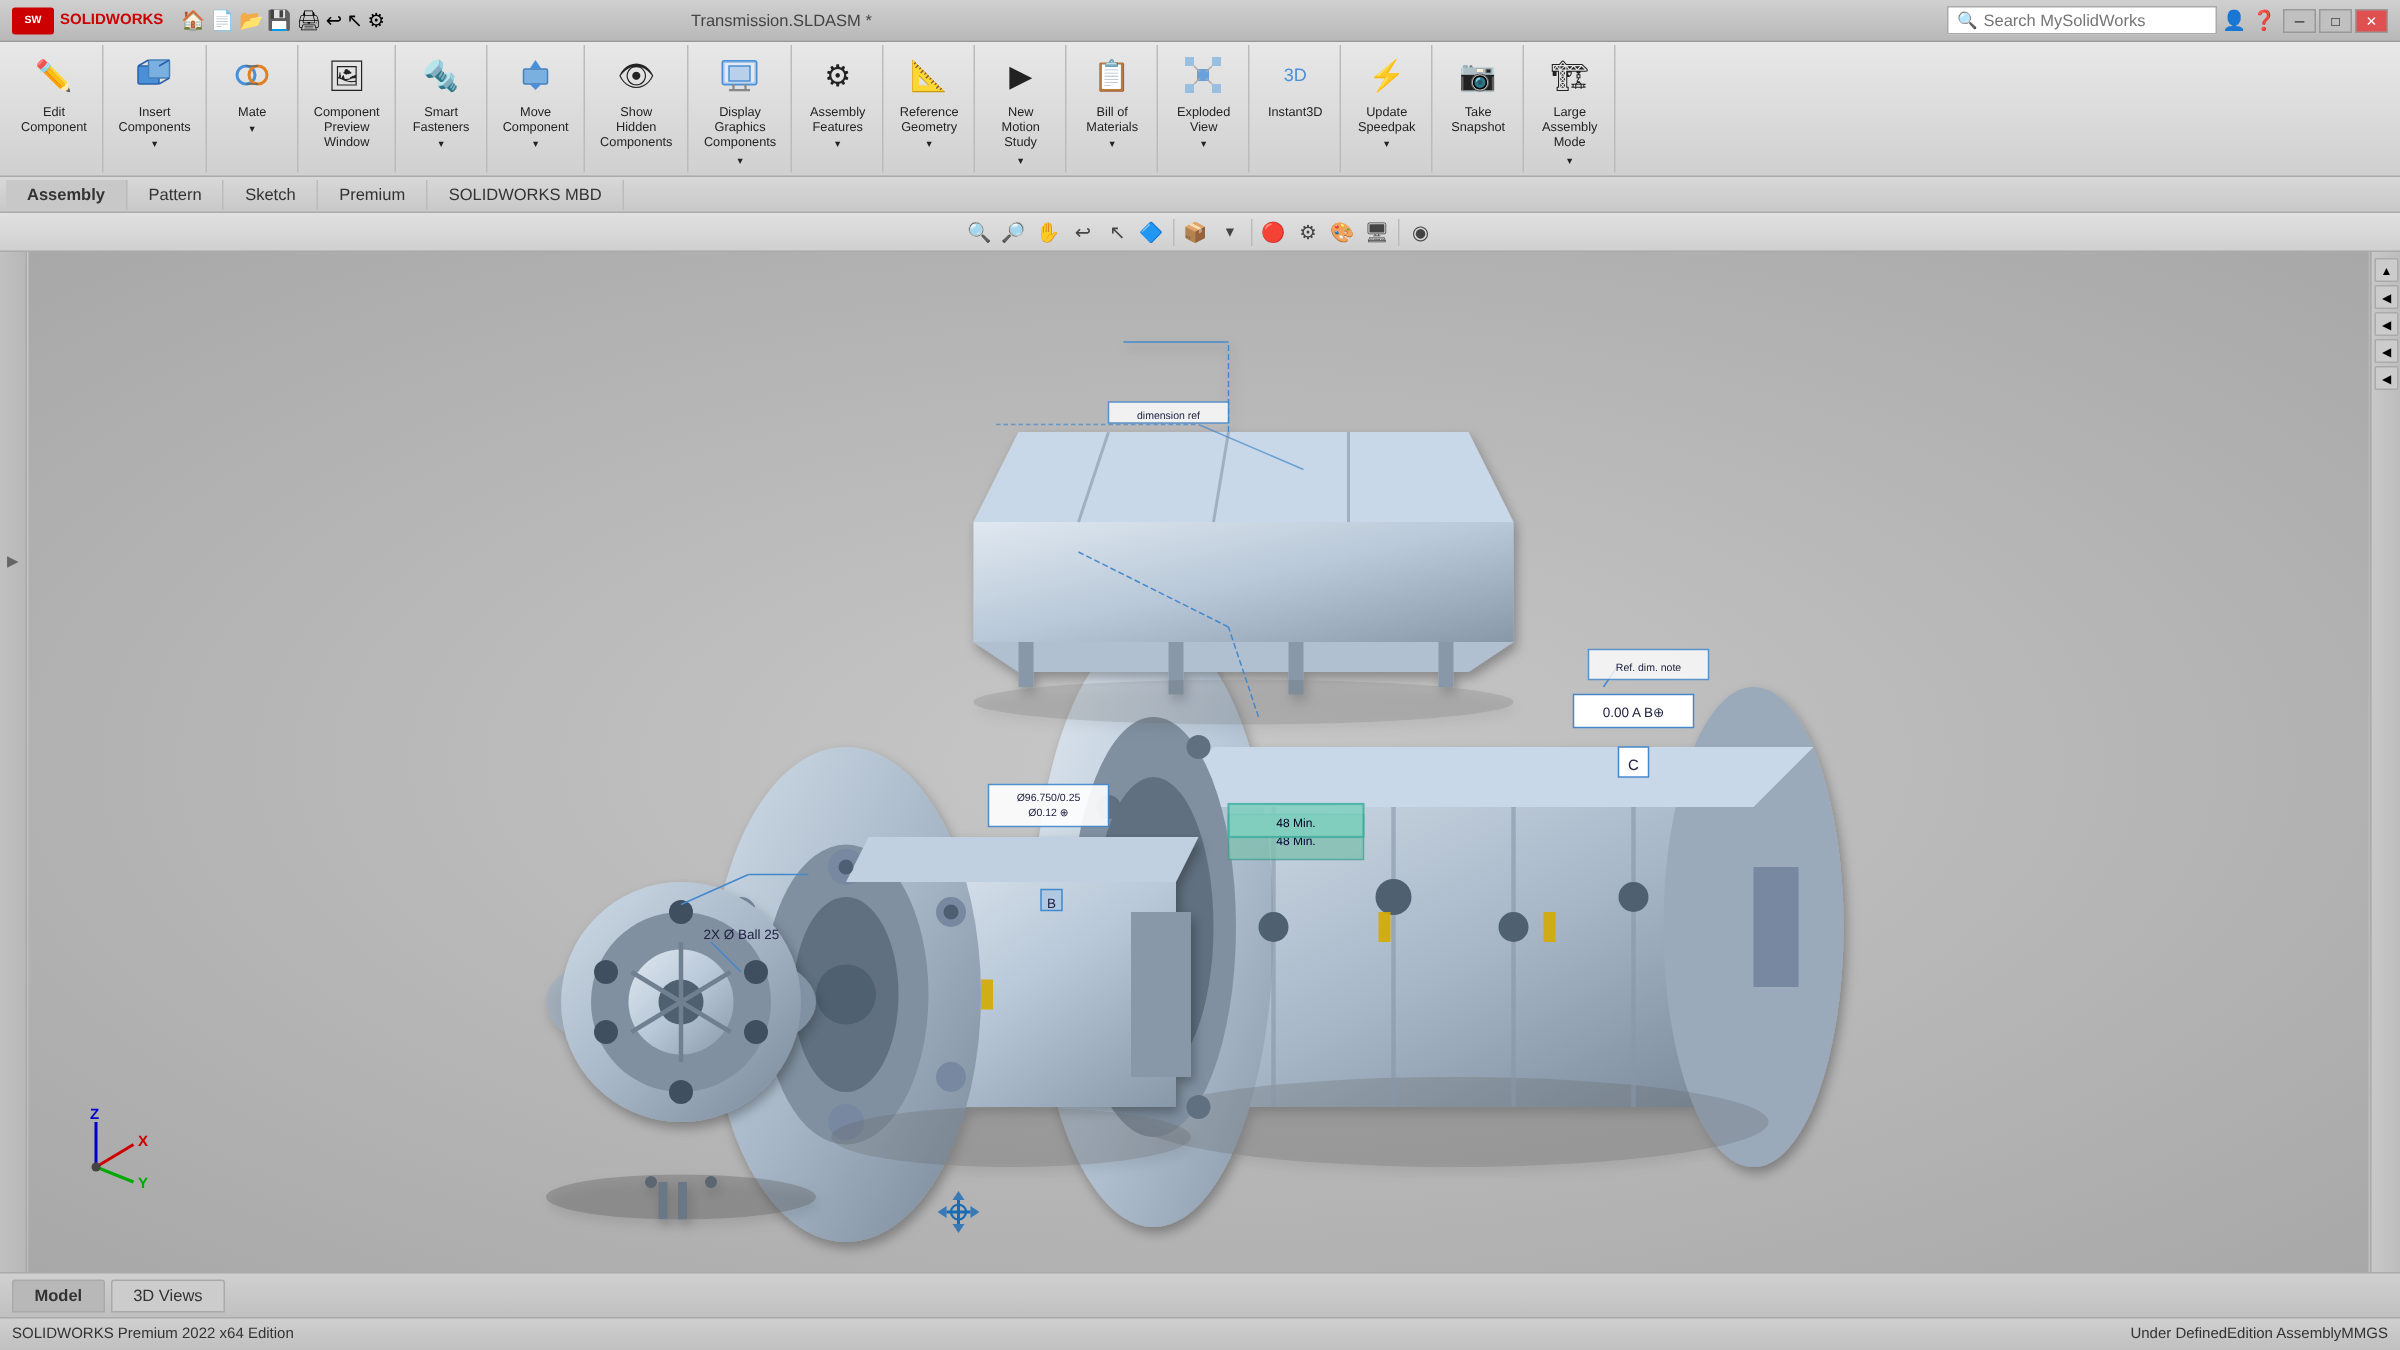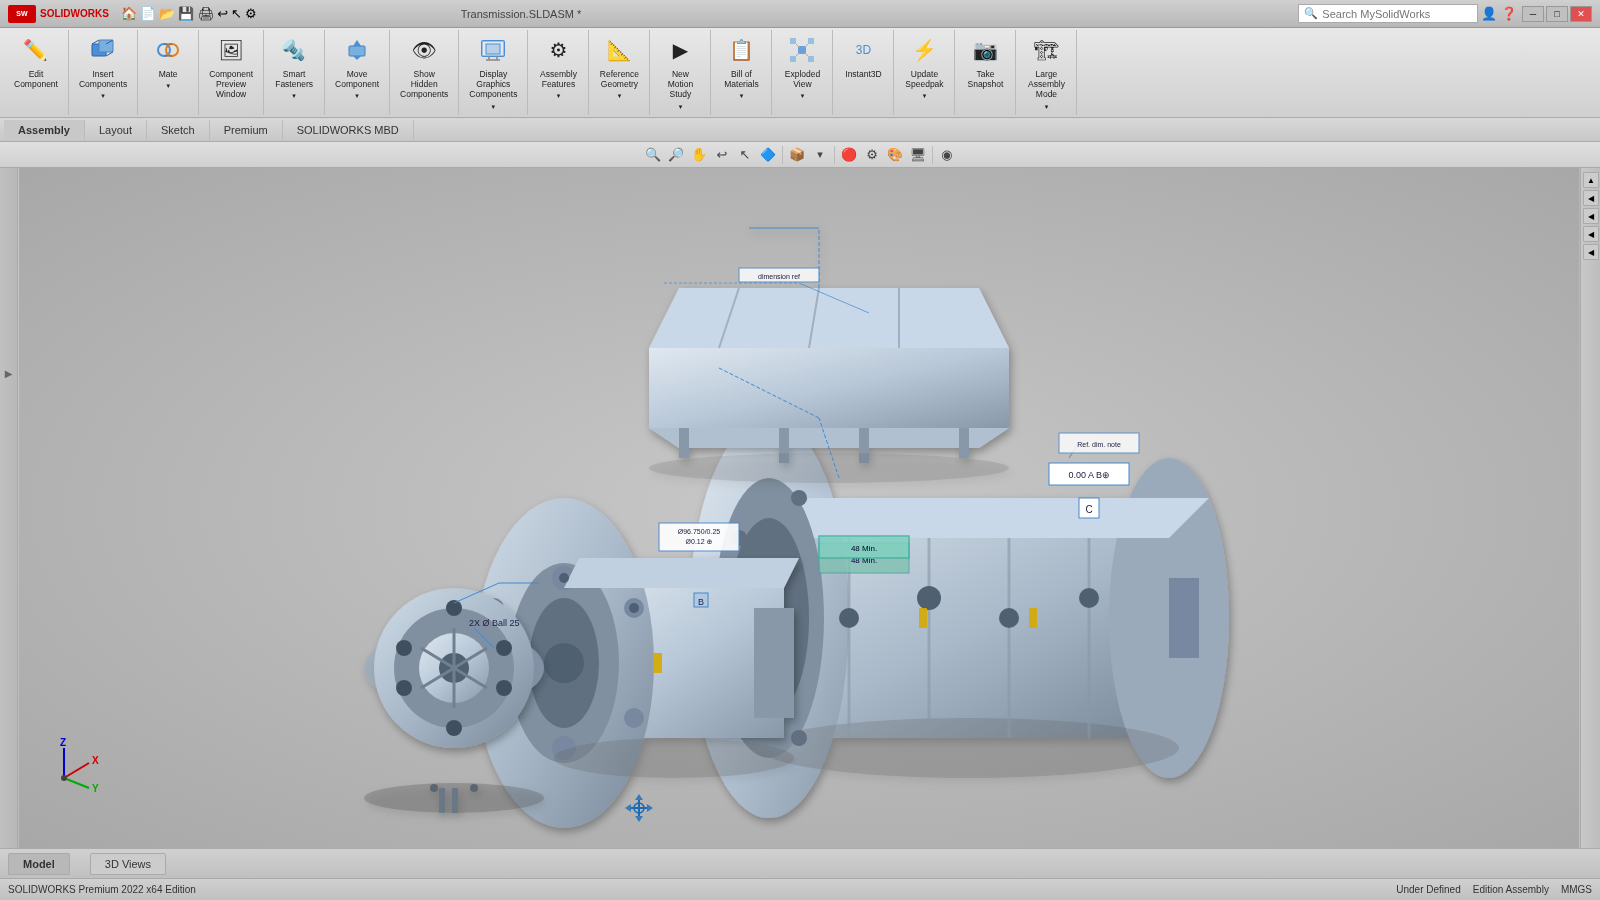--- a/index.html
+++ b/index.html
@@ -92,27 +92,27 @@
       display: flex; align-items: center; justify-content: center; cursor: pointer; border-radius: 1px;
     }
 
     
     #statusbar {
       display: flex; align-items: center; justify-content: space-between;
       background: linear-gradient(to bottom, #d0d0d0, #c0c0c0);
       border-top: 1px solid #aaa; height: 22px; padding: 0 8px; font-size: 10px; color: #333;
     }
     #statusbar .left { display: flex; gap: 12px; }
-    #statusbar .right { display: flex; gap: 12px; }
+    #statusbar .right { display: flex; }
 
     
     #bottom-tabbar {
       display: flex; align-items: center;
       background: linear-gradient(to bottom, #d0d0d0, #c0c0c0);
-      border-top: 1px solid #aaa; height: 30px; padding-left: 8px; gap: 20px;
+      border-top: 1px solid #aaa; height: 30px; padding-left: 8px; gap: 4px;
     }
     .btab {
       padding: 4px 14px; font-size: 11px; cursor: pointer; border: 1px solid #aaa;
       background: #ccc; border-radius: 2px 2px 0 0; color: #333;
     }
     .btab.active { background: #b8b8b8; font-weight: bold; }
 
     
     .section-label {
       font-size: 8px; color: #555; text-align: center; margin-top: 2px;
@@ -369,21 +369,21 @@
         <div class="icon-box">🏗</div>
         <div class="lbl">Large<br>Assembly<br>Mode</div>
         <span style="font-size:7px;">▾</span>
       </div>
     </div>
   </div>
 </div>
 
 <div id="tabbar">
   <div class="tab active">Assembly</div>
-  <div class="tab">Layout</div>
+  <div class="tab">Pattern</div>
   <div class="tab">Sketch</div>
   <div class="tab">Premium</div>
   <div class="tab">SOLIDWORKS MBD</div>
 </div>
 
 <div id="view-toolbar">
   <div class="vt-btn">🔍</div>
   <div class="vt-btn">🔎</div>
   <div class="vt-btn">✋</div>
   <div class="vt-btn">↩</div>

